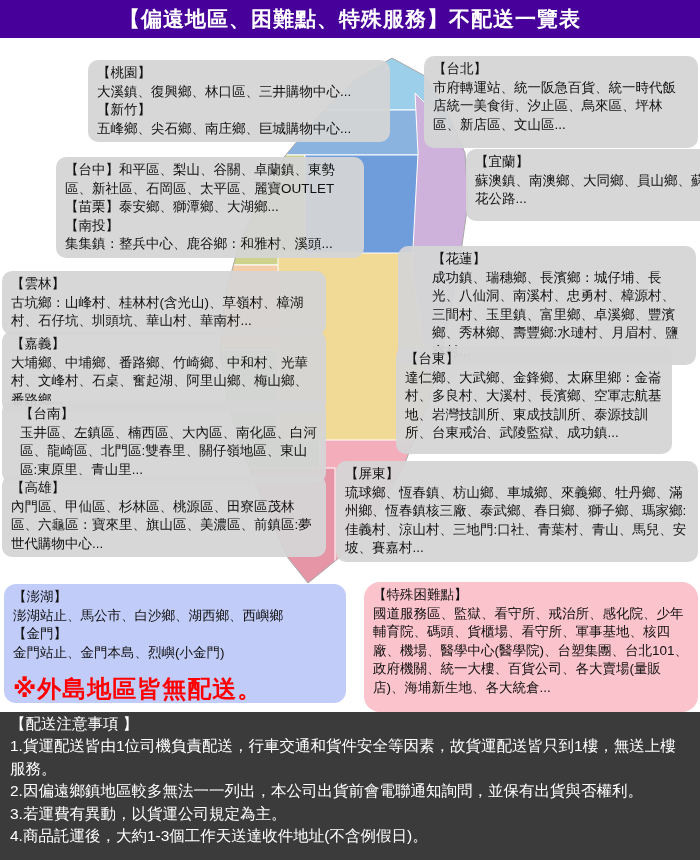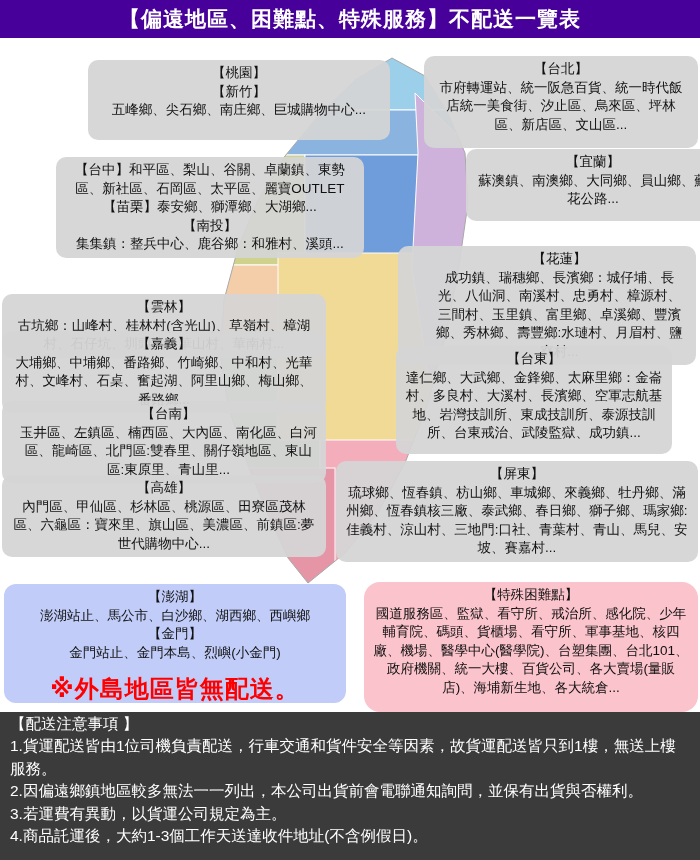--- a/index.html
+++ b/index.html
@@ -5,35 +5,35 @@
   * { margin:0; padding:0; box-sizing:border-box; }
   body { font-family:"Liberation Sans","DejaVu Sans",sans-serif; background:#fff; }
   .page { position:relative; width:700px; height:860px; background:#14b8a6; overflow:hidden; }
 
   
   .hdr { position:absolute; left:0; top:0; width:700px; height:38px;
          background:#470099; color:#fff; display:flex; align-items:center; justify-content:center; }
   .hdr h1 { font-size:21px; font-weight:bold; letter-spacing:1px; }
 
   
-  .main { position:absolute; left:0; top:38px; width:700px; height:674px; background:#fff;text-align:center; }
+  .main { position:absolute; left:0; top:38px; width:700px; height:674px; background:#fff; }
   .map-svg { position:absolute; left:0; top:0; z-index:0; }
 
   
   .rbox { position:absolute; z-index:2; background:rgba(213,213,213,0.94);
           border-radius:10px; padding:4px 9px; font-size:13.5px; line-height:18.5px;
           color:#111; }
   .rtitle { white-space:nowrap; }
   .rtext { }
   .b-taoyuan-hsinchu { left:88px;  top:22px;  width:302px; min-height:80px; }
   .b-taipei          { left:424px; top:18px;  width:274px; min-height:92px; }
   .b-yilan           { left:466px; top:111px; width:254px; min-height:72px; }
   .b-miaoli-taichung-nantou { left:56px; top:119px; width:308px; min-height:100px; }
   .b-hualien         { left:398px; top:208px; width:298px; min-height:96px;padding-left:34px; }
-  .b-yunlin          { left:2px;   top:233px; width:324px; min-height:58px;margin-top:23px; }
+  .b-yunlin          { left:2px;   top:233px; width:324px; min-height:58px; }
   .b-chiayi          { left:2px;   top:293px; width:324px; min-height:68px; }
   .b-taitung         { left:396px; top:308px; width:276px; min-height:108px; }
   .b-tainan          { left:2px;   top:363px; width:324px; min-height:70px;padding-left:18px; }
   .b-kaohsiung       { left:2px;   top:437px; width:324px; min-height:78px; }
   .b-pingtung        { left:336px; top:423px; width:362px; min-height:98px; }
   .b-penghu-kinmen   { left:4px;   top:546px; width:342px; min-height:118px; border-radius:12px; }
   .b-special         { left:364px; top:544px; width:334px; min-height:130px; border-radius:16px; }
   .warning { color:#FF0000; font-weight:bold; font-size:24px; margin-top:18px; letter-spacing:1px; }
 
   
@@ -71,20 +71,21 @@
         <rect x="185" y="430" width="150" height="140" fill="#E2879A"></rect>
         <rect x="278" y="215" width="157" height="187" fill="#F0D488"></rect>
         <polygon points="415,55 470,110 468,335 428,335 412,230 418,115" fill="#C9A8D8"></polygon>
       </g>
       <polygon points="392,20 425,38 448,75 465,115 468,165 458,235 445,300 428,365 405,425 378,475 345,515 308,545 288,520 265,470 245,420 228,368 220,315 224,262 238,210 258,162 285,118 318,78 355,42" fill="none" stroke="#A8A8A8"></polygon>
     </svg>
 
     <div id="region-boxes">
         <div class="rbox b-taoyuan-hsinchu">
           <div class="rtitle">【桃園】</div>
+          <div class="rtext">大溪鎮、復興鄉、林口區、三井購物中心...</div>
           <div class="rtitle">【新竹】</div>
           <div class="rtext">五峰鄉、尖石鄉、南庄鄉、巨城購物中心...</div>
         </div>
         <div class="rbox b-taipei">
           <div class="rtitle">【台北】</div>
           <div class="rtext">市府轉運站、統一阪急百貨、統一時代飯店統一美食街、汐止區、烏來區、坪林區、新店區、文山區...</div>
         </div>
         <div class="rbox b-yilan">
           <div class="rtitle">【宜蘭】</div>
           <div class="rtext">蘇澳鎮、南澳鄉、大同鄉、員山鄉、蘇花公路...</div>

